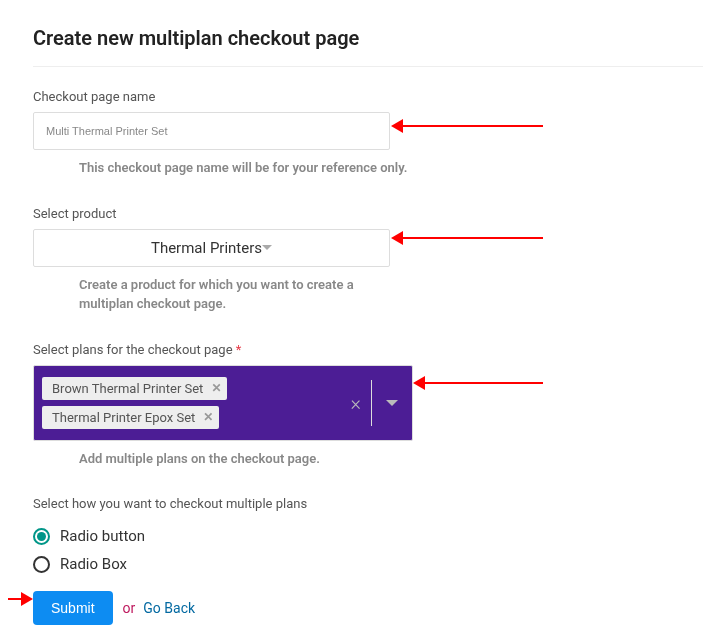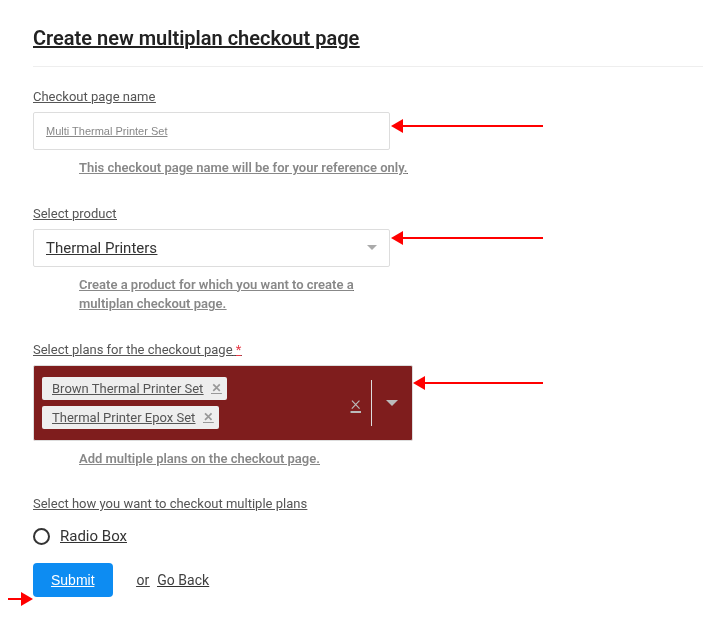--- a/index.html
+++ b/index.html
@@ -1,43 +1,43 @@
 <!DOCTYPE html>
 <html><head>
   <meta charset="utf-8">
   <style>
-    * { box-sizing: border-box; margin: 0; padding: 0; text-decoration: underline; }
+    * { box-sizing: border-box; margin: 0; padding: 0; }
     body { font-family: -apple-system, BlinkMacSystemFont, "Segoe UI", Roboto, Helvetica, Arial, sans-serif; background: #fff; color: #333; width: 726px; height: 632px; padding-top: 26px; padding-left: 33px; position: relative; }
     h1 { font-size: 20px; font-weight: 600; color: #222; margin-bottom: 16px; }
     .divider { border: none; border-top: 1px solid #eee; margin-bottom: 22px; width: 670px; }
     .field { margin-bottom: 28px; }
     .label { font-size: 13px; color: #555; font-weight: 400; margin-bottom: 8px; display: block; }
     .req { color: #e63946; }
     .text-input { width: 357px; height: 38px; border: 1px solid #ddd; border-radius: 2px; padding: 0 12px; font-size: 11px; color: #888; background: #fff; outline: none; }
     .help { font-size: 13px; color: #888; font-weight: 600; margin-top: 8px; line-height: 1.5; max-width: 330px; margin-left: 46px; }
     .select-wrap { position: relative; width: 357px; }
-    .select-ctl { width: 100%; height: 38px; border: 1px solid #ddd; border-radius: 2px; padding: 0 12px; font-size: 15px; color: #333; background: #fff; display: flex; align-items: center; justify-content: space-between; cursor: pointer; }
+    .select-ctl { width: 100%; height: 38px; border: 1px solid #ddd; border-radius: 2px; padding: 0 12px; font-size: 15px; color: #333; background: #fff; display: flex; align-items: center; justify-content: center; cursor: pointer; }
     .caret { width: 0; height: 0; border-left: 5px solid transparent; border-right: 5px solid transparent; border-top: 5px solid #aaa; }
-    .multi-select { position: relative; width: 380px; border: 1px solid #ddd; border-radius: 2px; background: #7f1d1d; padding: 8px 62px 8px 8px; min-height: 70px; }
+    .multi-select { position: relative; width: 380px; border: 1px solid #ddd; border-radius: 2px; background: #4c1d95; padding: 8px 62px 8px 8px; min-height: 70px; }
     .chip { display: inline-flex; align-items: center; background: #eee; color: #555; font-size: 13px; padding: 4px 6px 4px 10px; border-radius: 2px; margin: 3px 4px 3px 0; }
     .chip .x { margin-left: 8px; color: #999; font-weight: 700; cursor: pointer; font-size: 12px; }
     .ms-controls { position: absolute; right: 0; top: 0; bottom: 0; display: flex; align-items: center; }
     .ms-clear { color: #bbb; font-size: 20px; font-weight: 300; padding: 0 10px; cursor: pointer; }
     .ms-sep { width: 1px; height: 46px; background: #ddd; }
     .ms-carwrap { padding: 0 14px; cursor: pointer; }
     .ms-caret { border-left: 6px solid transparent; border-right: 6px solid transparent; border-top: 6px solid #bbb; }
     .radio-row { display: flex; align-items: center; margin-bottom: 10px; cursor: pointer; }
     .radio-outer { width: 17px; height: 17px; border: 2px solid #333; border-radius: 50%; display: inline-flex; align-items: center; justify-content: center; margin-right: 10px; }
     .radio-outer.checked { border-color: #009688; }
     .radio-inner { width: 9px; height: 9px; border-radius: 50%; background: #009688; }
     .radio-label { font-size: 15px; color: #333; }
     .actions { display: flex; align-items: center; margin-top: 18px; }
     .btn-submit { background: #0d8cf2; color: #fff; border: none; border-radius: 4px; padding: 9px 18px; font-size: 14px; font-weight: 500; cursor: pointer; }
-    .or { font-size: 14px; color: #404040; margin: 0 8px 0 24px; }
-    .goback { font-size: 14px; color: #404040; text-decoration: none; cursor: pointer; }
+    .or { font-size: 14px; color: #be185d; margin: 0 8px 0 10px; }
+    .goback { font-size: 14px; color: #0369a1; text-decoration: none; cursor: pointer; }
     .arrow { position: absolute; height: 2px; background: #ff0000; }
     .arrow::before { content: ""; position: absolute; left: -12px; top: -6px; width: 0; height: 0; border-top: 7px solid transparent; border-bottom: 7px solid transparent; border-right: 12px solid #ff0000; }
     .arrow-short { position: absolute; height: 2px; background: #ff0000; }
     .arrow-short::after { content: ""; position: absolute; right: -12px; top: -6px; width: 0; height: 0; border-top: 7px solid transparent; border-bottom: 7px solid transparent; border-left: 12px solid #ff0000; }
   </style>
 </head>
 <body>
 
 <h1>Create new multiplan checkout page</h1>
 <hr class="divider">
@@ -81,20 +81,26 @@
       </div>
     </div>
   </div>
   <div class="help">Add multiple plans on the checkout page.</div>
 </div>
 
 <div class="field" style="margin-bottom:0;">
   <label class="label">Select how you want to checkout multiple plans</label>
   <div style="height:8px;"></div>
   <div class="radio-row">
+    <span class="radio-outer checked">
+        <span class="radio-inner"></span>
+      </span>
+    <span class="radio-label">Radio button</span>
+  </div>
+  <div class="radio-row">
     <span class="radio-outer"></span>
     <span class="radio-label">Radio Box</span>
   </div>
 </div>
 
 <div class="actions">
   <button class="btn-submit">Submit</button>
   <span class="or">or</span>
   <a class="goback">Go Back</a>
 </div>

